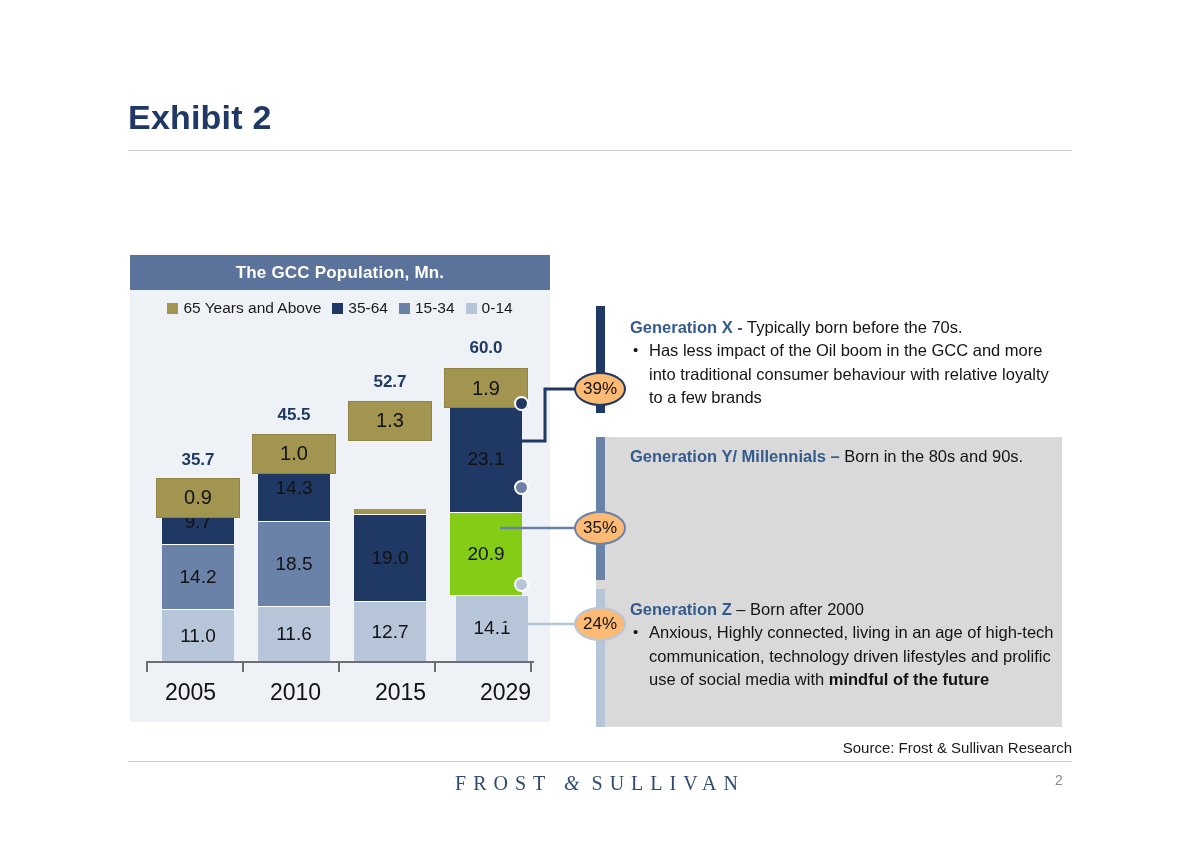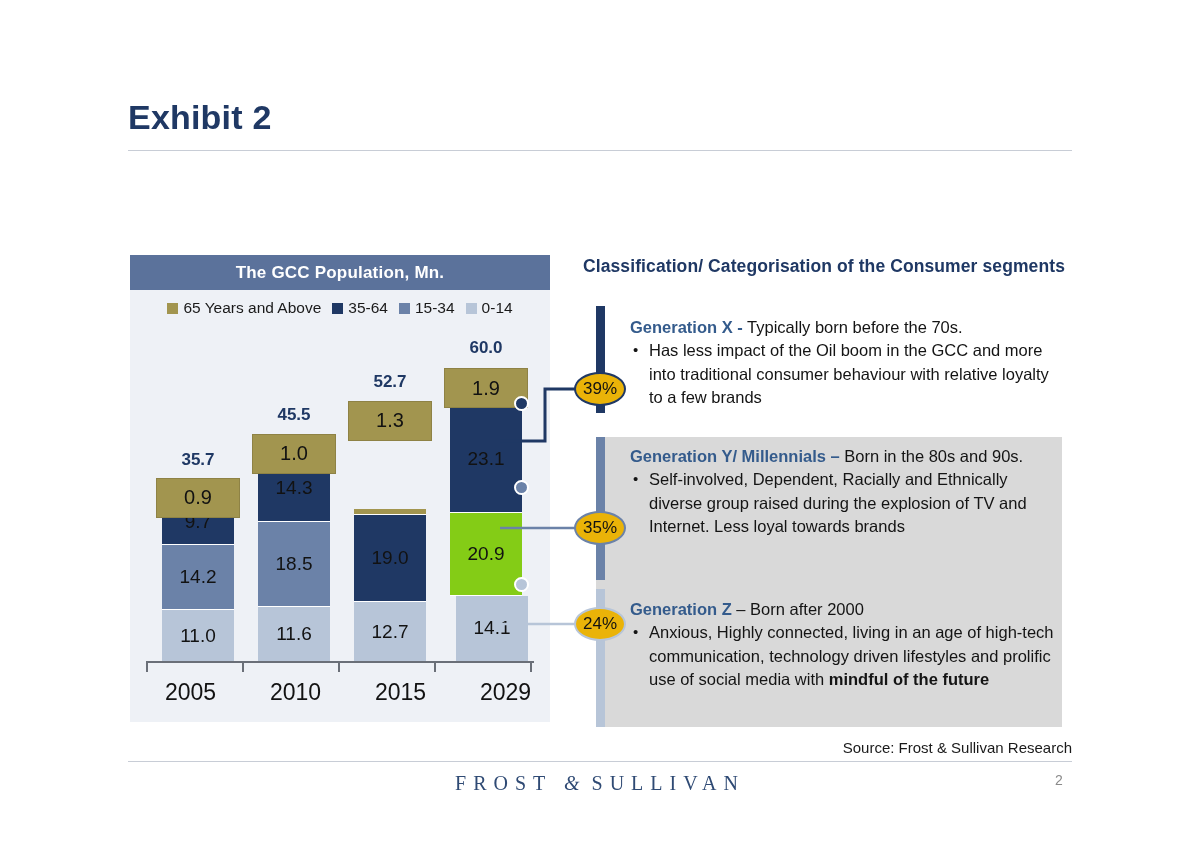--- a/index.html
+++ b/index.html
@@ -80,21 +80,21 @@
   #right-title{
     position:absolute;left:583px;top:256px;width:540px;
     font-size:17.5px;font-weight:bold;color:#1f3864;letter-spacing:.1px;
   }
   #band-y{position:absolute;left:596px;top:437px;width:466px;height:152px;background:#d9d9d9;}
   #band-z{position:absolute;left:596px;top:589px;width:466px;height:138px;background:#d9d9d9;}
 
   .vbar{position:absolute;width:9px;}
   .oval{
     position:absolute;width:52px;height:34px;border-radius:50%;
-    background:#eab308;box-sizing:border-box;
+    background:#fdba74;box-sizing:border-box;
     display:flex;align-items:center;justify-content:center;
     font-size:17px;color:#121212;
   }
 
   .blk{position:absolute;width:432px;}
   .blk .hd{font-size:16.5px;color:#141414;line-height:23px;}
   .blk .hd b{color:#345b8c;margin-top:28px;}
   .blk ul{margin:0;padding:0;list-style:none;}
   .blk li{
     position:relative;padding-left:19px;font-size:16.5px;color:#141414;line-height:23.5px;
@@ -227,21 +227,20 @@
 
   <svg id="connectors" viewBox="0 0 1200 848">
     <polyline points="500,441 545,441 545,389 576,389" fill="none" stroke="#1f3864" stroke-width="3"></polyline>
     <polyline points="500,528 576,528" fill="none" stroke="#6b82a8" stroke-width="2.4"></polyline>
     <polyline points="500,624 576,624" fill="none" stroke="#b7c5d8" stroke-width="2.4"></polyline>
   </svg>
 
   <div id="band-y" style="background: rgb(217, 217, 217);"></div>
   <div id="band-z" style="background: rgb(217, 217, 217);"></div>
 
-  <div id="right-title" style="color: rgb(31, 56, 100);">Classification/ Categorisation of the Consumer segments</div>
 
   <div class="vbar" style="left: 596px; top: 306px; height: 107px; background: rgb(31, 56, 100);"></div>
   <div class="vbar" style="left: 596px; top: 437px; height: 143px; background: rgb(107, 130, 168);"></div>
   <div class="vbar" style="left: 596px; top: 589px; height: 138px; background: rgb(183, 197, 216);"></div>
 
   <div class="oval" style="left: 574px; top: 372px; border: 2px solid rgb(31, 56, 100);">
     <span>39%</span>
   </div>
   <div class="oval" style="left: 574px; top: 511px; border: 2px solid rgb(107, 130, 168);">
     <span>35%</span>
@@ -256,23 +255,20 @@
     </div>
     <ul>
       <li>Has less impact of the Oil boom in the GCC and more into traditional consumer behaviour with relative loyalty to a few brands</li>
     </ul>
   </div>
 
   <div class="blk" style="left:630px;top:445px;">
     <div class="hd">
       <b style="color: rgb(52, 91, 140);">Generation Y/ Millennials –</b><span> Born in the 80s and 90s.</span>
     </div>
-    <ul>
-      <li>Self-involved, Dependent, Racially and Ethnically diverse group raised during the explosion of TV and Internet. Less loyal towards brands</li>
-    </ul>
   </div>
 
   <div class="blk" style="left:630px;top:598px;">
     <div class="hd">
       <b style="color: rgb(52, 91, 140);">Generation Z</b><span> – Born after 2000</span>
     </div>
     <ul>
       <li><span>Anxious, Highly connected, living in an age of high-tech communication, technology driven lifestyles and prolific use of social media with </span><b>mindful of the future</b></li>
     </ul>
   </div>

